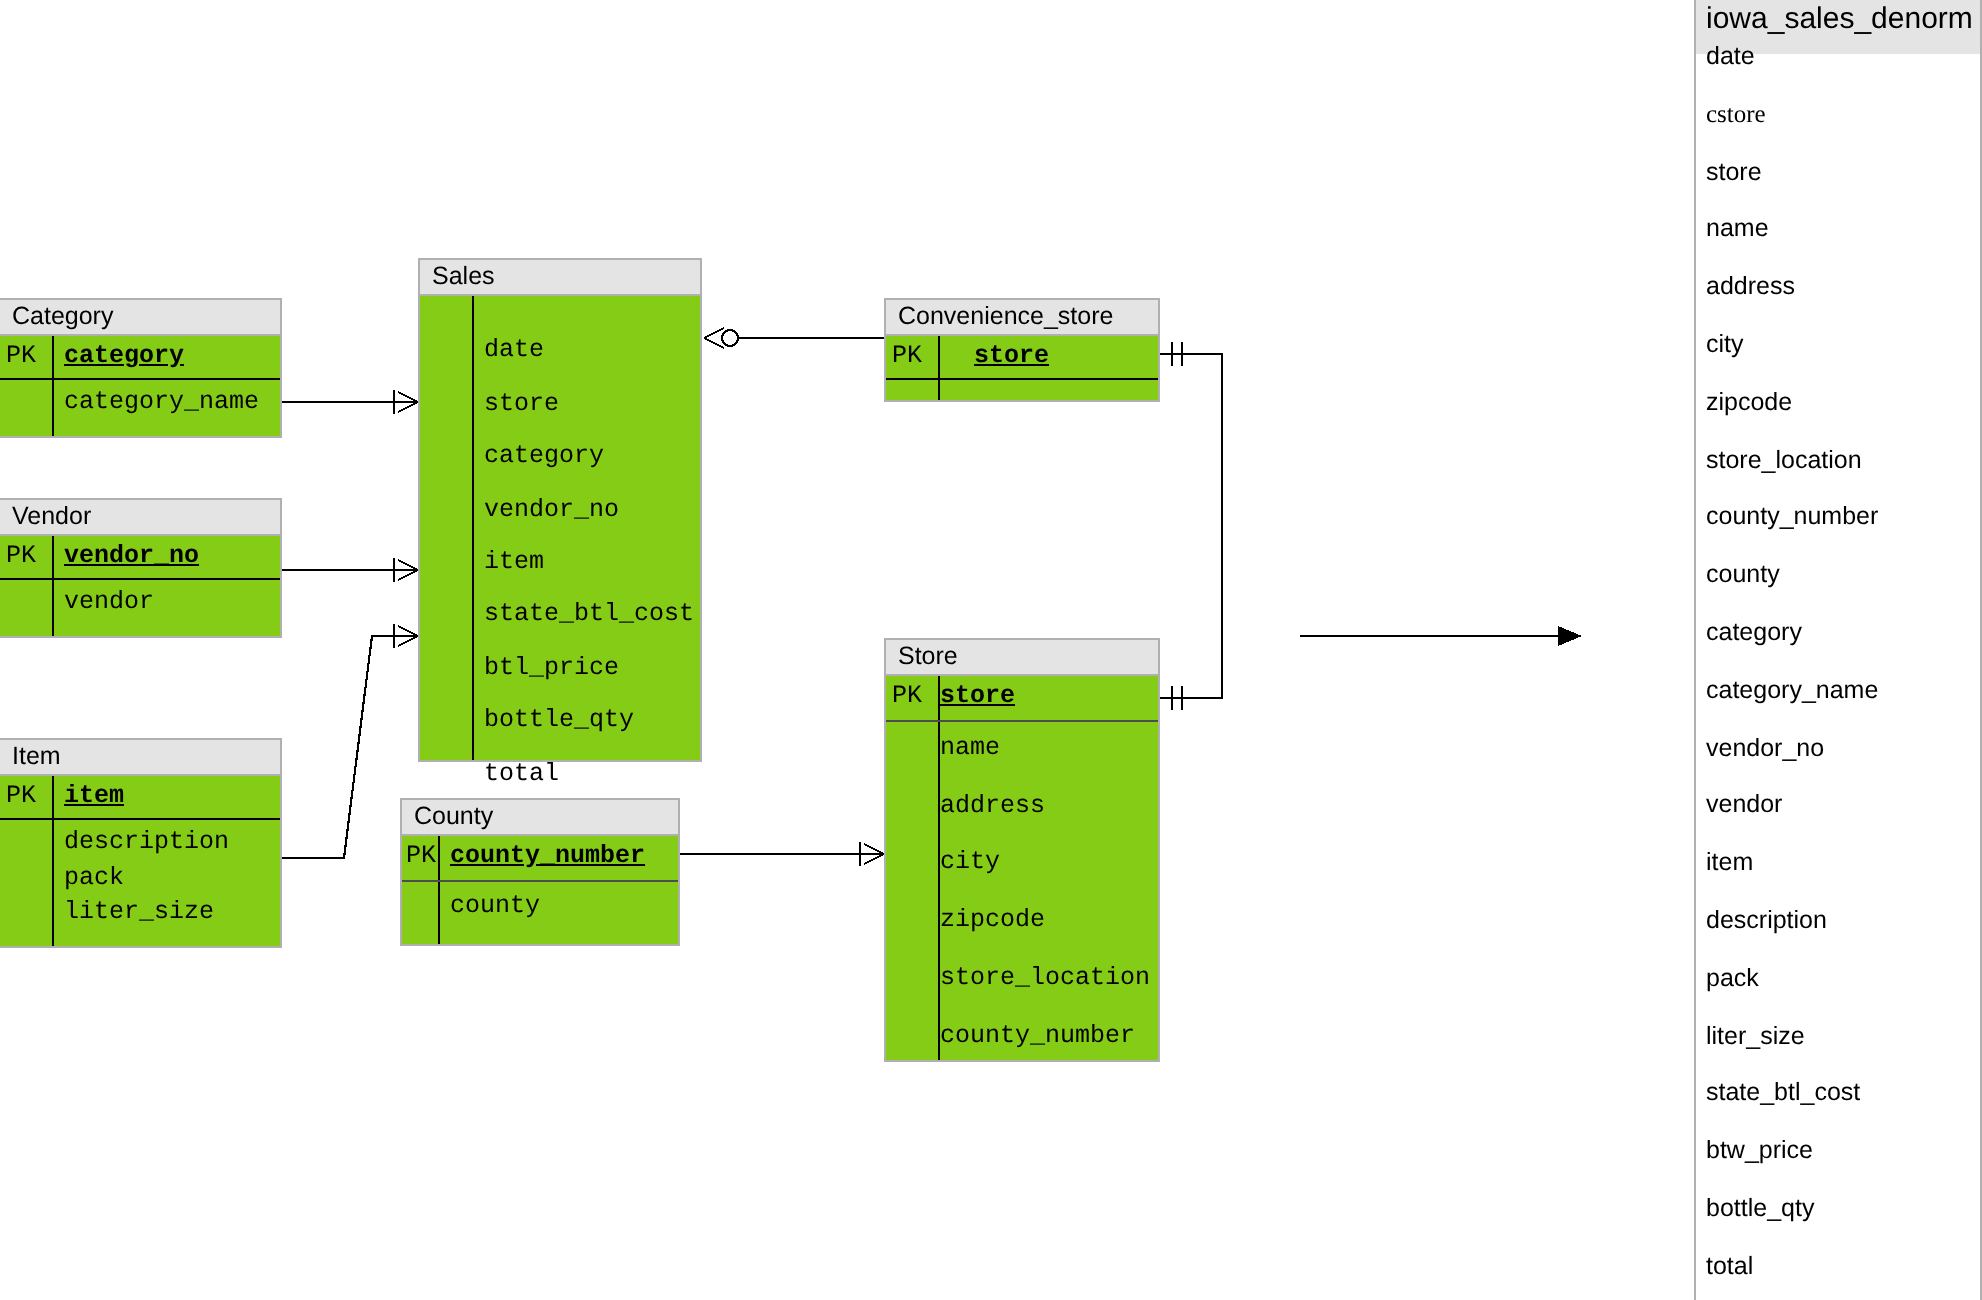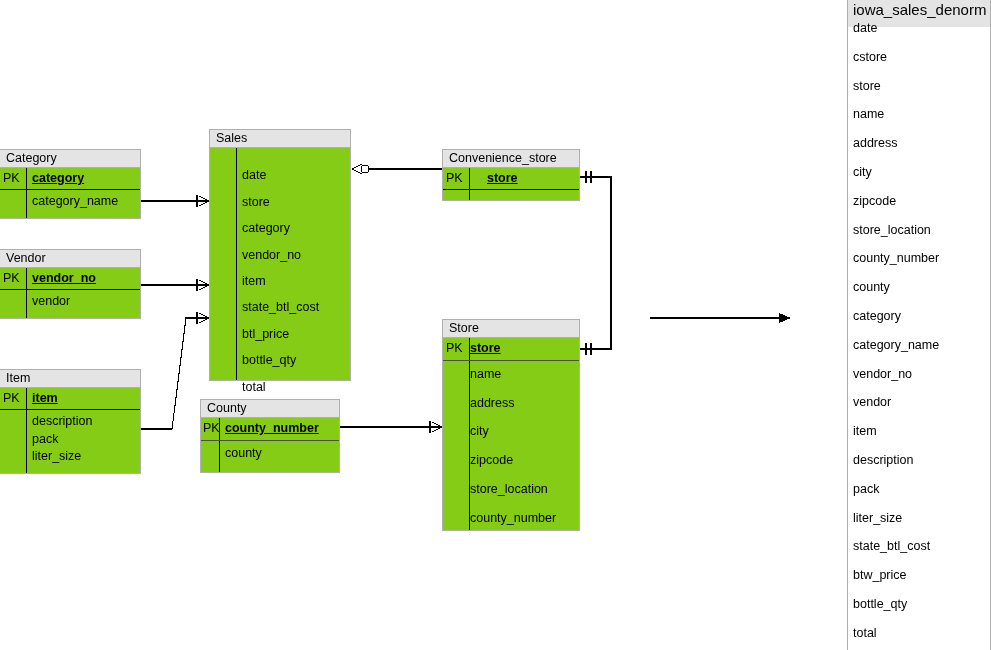--- a/index.html
+++ b/index.html
@@ -39,20 +39,21 @@
     padding: 2px 0 2px 6px;
     height: 18px;
     font-size: 12.5px;
     white-space: nowrap;
     overflow: hidden;
   }
   .entity-body {
     position: relative;
     box-sizing: border-box;
     height: calc(100% - 18px);
+    font-family: Liberation Mono, monospace;
   }
   
   .pk-rule {
     position: absolute;
     top: 0;
     bottom: 0;
     width: 0;
     border-left: 1px solid #000000;
   }
   
@@ -261,21 +262,21 @@
       <span class="attr" style="left:27px; top:116px;">zipcode</span>
       <span class="attr" style="left:27px; top:145px;">store_location</span>
       <span class="attr" style="left:27px; top:174px;">county_number</span>
     </div>
   </div>
 
   <div id="denorm-panel">
     <div id="denorm-title">iowa_sales_denorm</div>
     <div id="denorm-list">
         <span class="denorm-item" style="top: 21px;">date</span>
-        <span class="denorm-item" style="top: 49.8px;">cstore</span>
+        <span class="denorm-item" style="top: 49.8px; font-family: Liberation Serif, serif;">cstore</span>
         <span class="denorm-item" style="top: 78.6px;">store</span>
         <span class="denorm-item" style="top: 107.4px;">name</span>
         <span class="denorm-item" style="top: 136.2px;">address</span>
         <span class="denorm-item" style="top: 165px;">city</span>
         <span class="denorm-item" style="top: 193.8px;">zipcode</span>
         <span class="denorm-item" style="top: 222.6px;">store_location</span>
         <span class="denorm-item" style="top: 251.4px;">county_number</span>
         <span class="denorm-item" style="top: 280.2px;">county</span>
         <span class="denorm-item" style="top: 309px;">category</span>
         <span class="denorm-item" style="top: 337.8px;">category_name</span>

